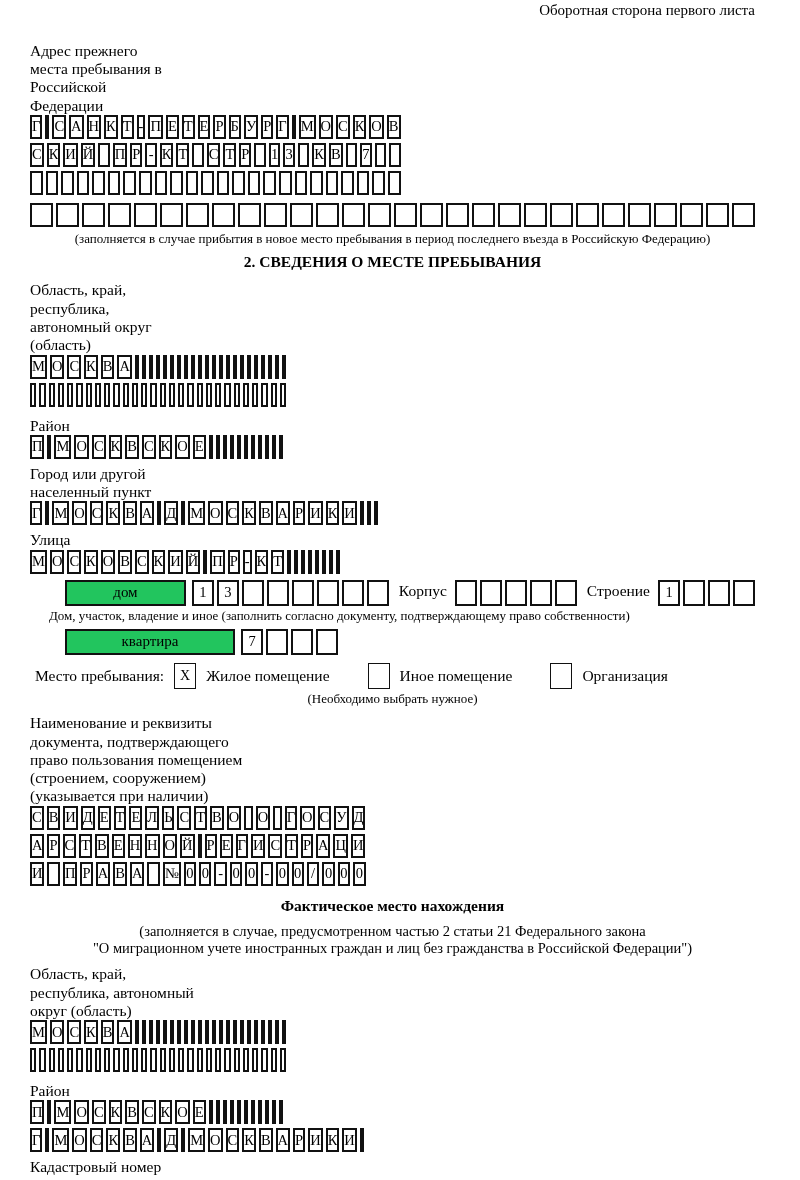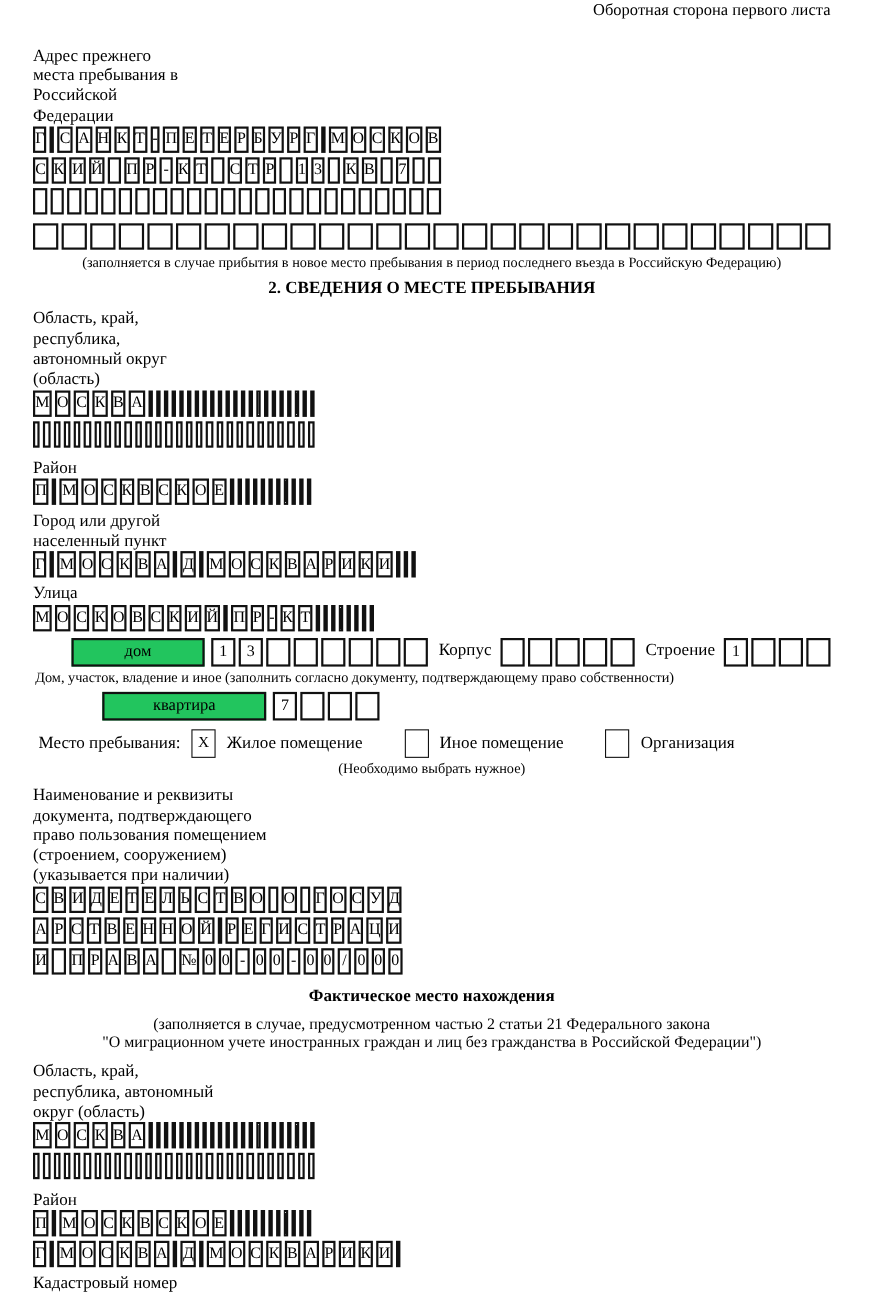--- a/index.html
+++ b/index.html
@@ -24,21 +24,21 @@
     flex:1 1 0;height:24px;border:2px solid #111;box-sizing:border-box;
     display:flex;align-items:center;justify-content:center;
     font-size:14.5px;background:#fff;
   }
   .cells.fixed{flex:0 0 auto;}
   .cells.fixed .cell{flex:0 0 22px;width:22px;}
   .cell-h26 .cell{height:26px;}
   .fullrow{margin-bottom:4px;}
   .caption{font-size:13px;}
   .caption.center{text-align:center;}
-  .caption.left{margin-left:2px;}
+  .caption.left{margin-left:19px;}
   .sec-title{text-align:center;font-weight:bold;font-size:15.5px;margin:7px 0 8px 0;}
   .named-box{
     border:2px solid #111;height:26px;box-sizing:border-box;text-align:center;
     display:flex;align-items:center;justify-content:center;font-size:15px;background:#22c55e;
   }
   .inline-label{padding:2px 8px 0 10px;white-space:nowrap;}
   .house-row,.apt-row{display:flex;align-items:flex-start;margin:6px 0 2px 35px;}
   .stay-row{display:flex;align-items:center;margin:8px 0 2px 5px;}
   .checkbox{
     width:22px;height:26px;border:1.5px solid #111;box-sizing:border-box;margin:0 10px;
@@ -359,21 +359,21 @@
     <div class="cells fixed cell-h26">
         <span class="cell">1</span>
         <span class="cell"></span>
         <span class="cell"></span>
         <span class="cell"></span>
       </div>
   </div>
   <div class="caption left">Дом, участок, владение и иное (заполнить согласно документу, подтверждающему право собственности)</div>
 
   <div class="apt-row">
-    <div class="named-box" style="width:149px;margin-left:28px;">квартира</div>
+    <div class="named-box" style="width:170px;">квартира</div>
     <div class="cells fixed cell-h26" style="margin-left:6px;">
         <span class="cell">7</span>
         <span class="cell"></span>
         <span class="cell"></span>
         <span class="cell"></span>
       </div>
   </div>
 
   <div class="stay-row">
     <span>Место пребывания:</span>

